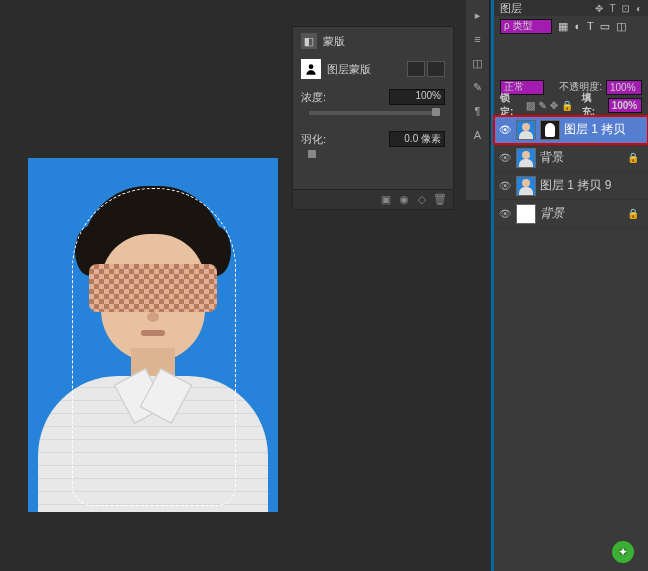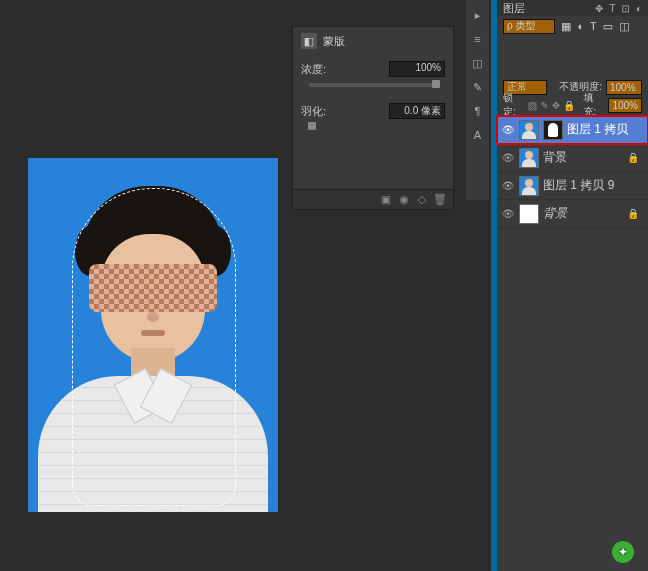--- a/index.html
+++ b/index.html
@@ -36,27 +36,27 @@
 .prop-input { margin-left: auto; width: 56px; height: 16px; background: #222; border: 1px solid #111; color: #ccc; font-size: 10px; text-align: right; padding: 0 3px; }
 .prop-slider { position: absolute; left: 8px; right: 8px; height: 4px; background: #555; }
 .prop-slider::after { content: ""; position: absolute; right: -3px; top: -3px; width: 8px; height: 8px; background: #888; border-radius: 1px; }
 .slider-row { position: relative; height: 10px; margin: 0 8px 4px; }
 .prop-footer { position: absolute; bottom: 0; left: 0; right: 0; height: 20px; background: #323232; display: flex; align-items: center; justify-content: flex-end; gap: 4px; padding: 0 6px; border-top: 1px solid #222; }
 .foot-icon { width: 14px; height: 14px; display: flex; align-items: center; justify-content: center; color: #888; }
 
 .vtoolbar { position: absolute; left: 466px; top: 0; width: 24px; height: 200px; background: #3a3a3a; display: flex; flex-direction: column; align-items: center; gap: 10px; padding-top: 8px; border-right: 1px solid #222; }
 .vt-icon { width: 14px; height: 14px; color: #aaa; font-size: 11px; display: flex; align-items: center; justify-content: center; }
 
-.layers-panel { position: absolute; left: 491px; top: 0; right: 0; height: 571px; background: #3a3a3a; border-left: 6px solid #0369a1; }
+.layers-panel { position: absolute; left: 491px; top: 0; right: 0; height: 571px; background: #3a3a3a; border-left: 3px solid #0369a1; }
 .lp-header { height: 16px; display: flex; align-items: center; padding: 0 6px; background: #323232; justify-content: space-between; }
 .lp-icons { display: flex; gap: 6px; font-size: 10px; color: #aaa; }
 .lp-row1 { height: 20px; display: flex; align-items: center; padding: 0 6px; gap: 6px; }
-.lp-select { height: 15px; background: #a16207; border: 1px solid #111; color: #ccc; font-size: 10px; padding: 0 3px; display: flex; align-items: center; }
+.lp-select { height: 15px; background: #a21caf; border: 1px solid #111; color: #ccc; font-size: 10px; padding: 0 3px; display: flex; align-items: center; }
 .lp-row2 { height: 18px; display: flex; align-items: center; padding: 0 6px; gap: 4px; font-size: 10px; margin-top: 42px; }
-.lp-row3 { height: 18px; display: flex; align-items: center; padding: 0 6px; gap: 4px; font-size: 10px; }
+.lp-row3 { height: 18px; display: flex; align-items: center; padding: 0 6px; gap: 4px; font-size: 10px; font-weight: bold; }
 .lock-icons { display: flex; gap: 3px; color: #888; }
 .layer-list { padding: 2px 0; }
 .layer { display: flex; align-items: center; height: 28px; padding: 0 4px; gap: 4px; border-bottom: 1px solid #333; }
 .layer.selected { background: #557dd0; color: #fff; }
 .layer.highlighted { outline: 2px solid #d00; outline-offset: -1px; }
 .eye { width: 14px; text-align: center; font-size: 10px; color: #aaa; }
 .layer.selected .eye { color: #fff; }
 .layer-thumb { width: 20px; height: 20px; background: #fff; border: 1px solid #666; display: flex; align-items: center; justify-content: center; }
 .layer-name { font-size: 12px; }
 .layer-lock { margin-left: auto; margin-right: 4px; font-size: 10px; color: #aaa; }
@@ -89,20 +89,33 @@
       <div class="collar-r"></div>
     </div>
     <div class="selection"></div>
   </div>
 
   <div class="properties-panel">
     <div class="prop-type">
       <div class="icon-box">◧</div>
       <span>蒙版</span>
     </div>
+    <div class="mask-thumb-row">
+      <div class="mask-thumb">
+        <svg viewBox="0 0 24 24">
+            <circle cx="12" cy="8" r="4" fill="#000"></circle>
+            <path d="M4 22c0-5 4-8 8-8s8 3 8 8z" fill="#000"></path>
+          </svg>
+      </div>
+      <span>图层蒙版</span>
+      <div class="prop-btns">
+        <div class="mini-btn"></div>
+        <div class="mini-btn"></div>
+      </div>
+    </div>
     <div class="prop-row">
       <span>浓度:</span>
       <div class="prop-input">100%</div>
     </div>
     <div class="slider-row">
         <div class="prop-slider"></div>
       </div>
     <div class="prop-row">
       <span>羽化:</span>
       <div class="prop-input">0.0 像素</div>

